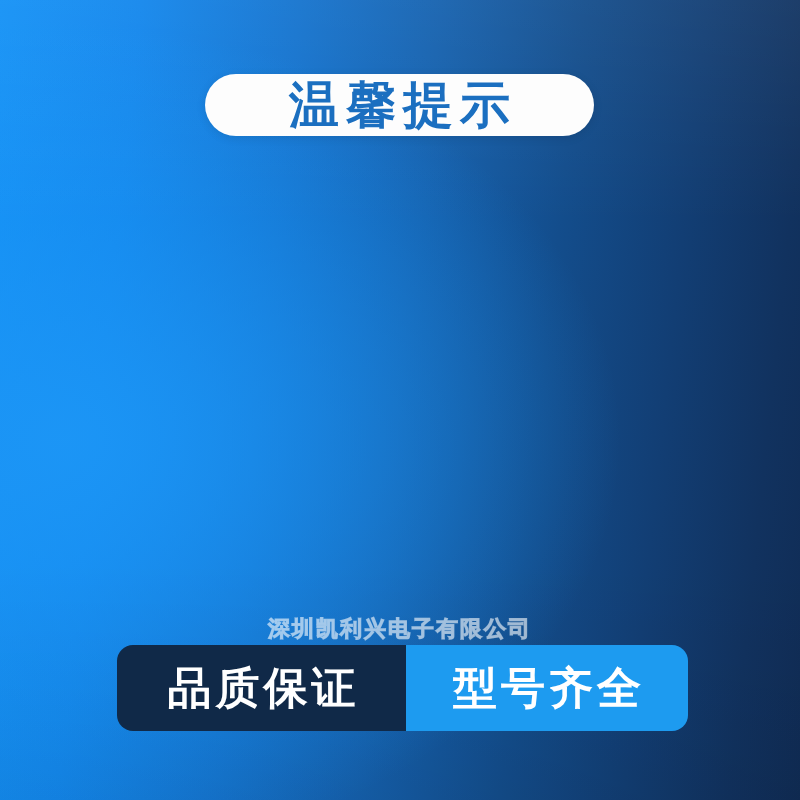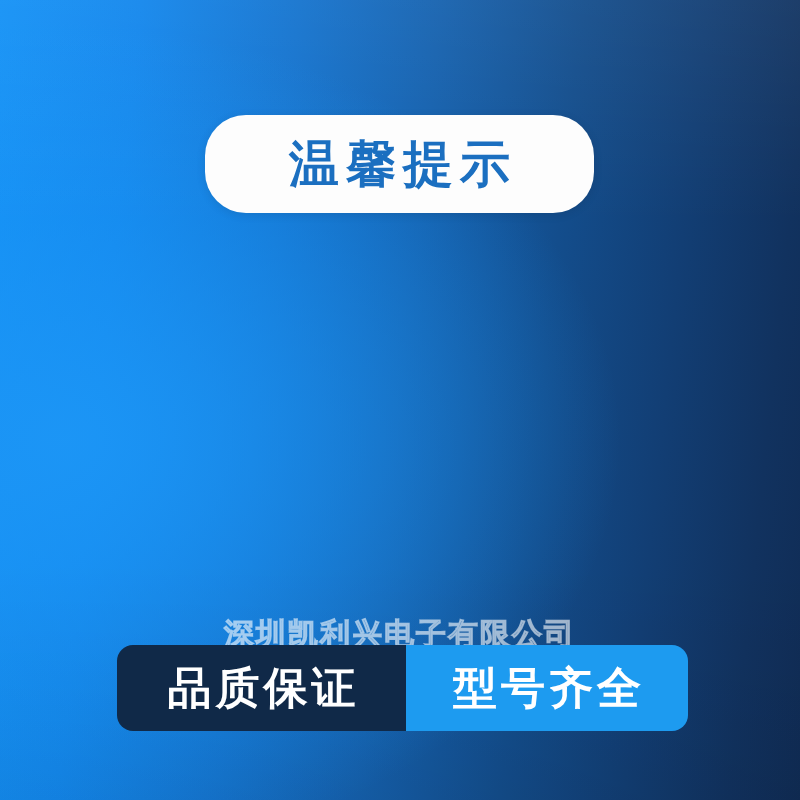--- a/index.html
+++ b/index.html
@@ -37,28 +37,27 @@
       rgba(0,0,0,0.06) 100%);
     pointer-events: none;
   }
 
   
   #title-badge {
     position: absolute;
     left: 205px;
     top: 74px;
     width: 389px;
-    height: 98px;
+    height: 62px;
     background: #fdfdfd;
     border-radius: 41px;
     box-shadow: 0 2px 10px rgba(0,0,0,0.10);
     display: flex;
     align-items: center;
     justify-content: center;
-    margin-top: 41px;
   }
   #title-text {
     color: #1b6fc0;
     font-size: 50px;
     font-weight: bold;
     letter-spacing: 7px;
     text-indent: 7px;
     line-height: 1;
     white-space: nowrap;
   }
@@ -80,21 +79,21 @@
     text-shadow: 0 1px 3px rgba(0,0,0,0.20);
   }
 
   
   #watermark {
     position: absolute;
     left: 0;
     top: 614px;
     width: 800px;
     text-align: center;
-    font-size: 30px;
+    font-size: 22px;
     font-weight: bold;
     letter-spacing: 2px;
     color: rgba(255,255,255,0.13);
     -webkit-text-stroke: 1px rgba(255,255,255,0.55);
     white-space: nowrap;
     pointer-events: none;
   }
 
   
   #bottom-bar {

